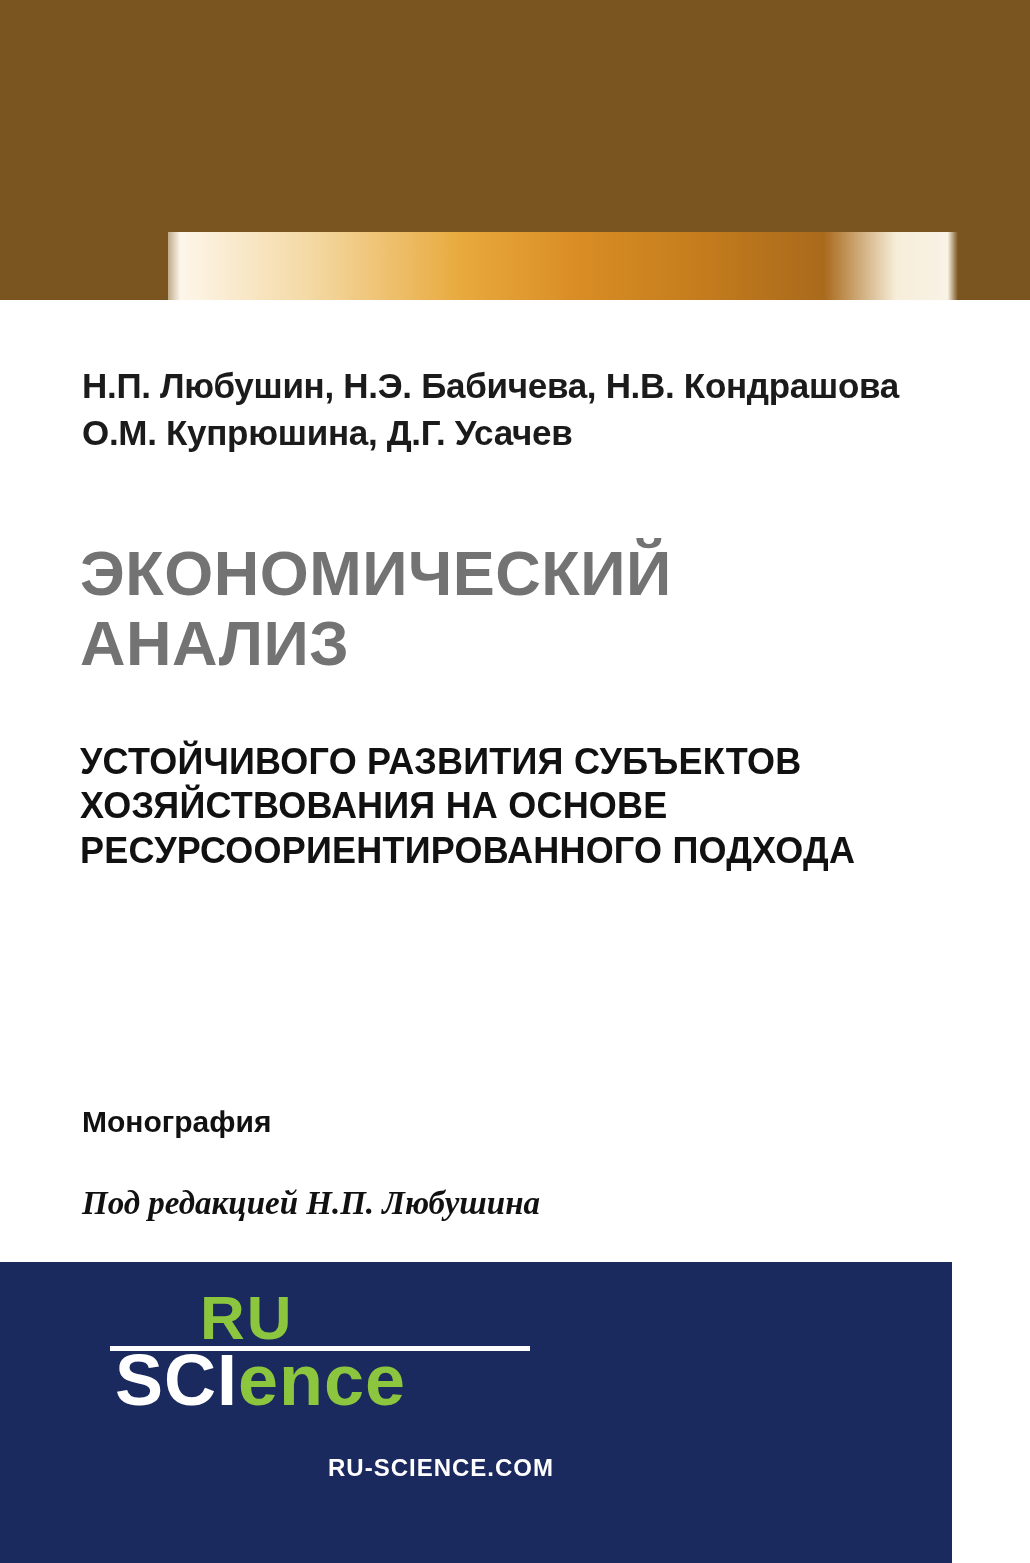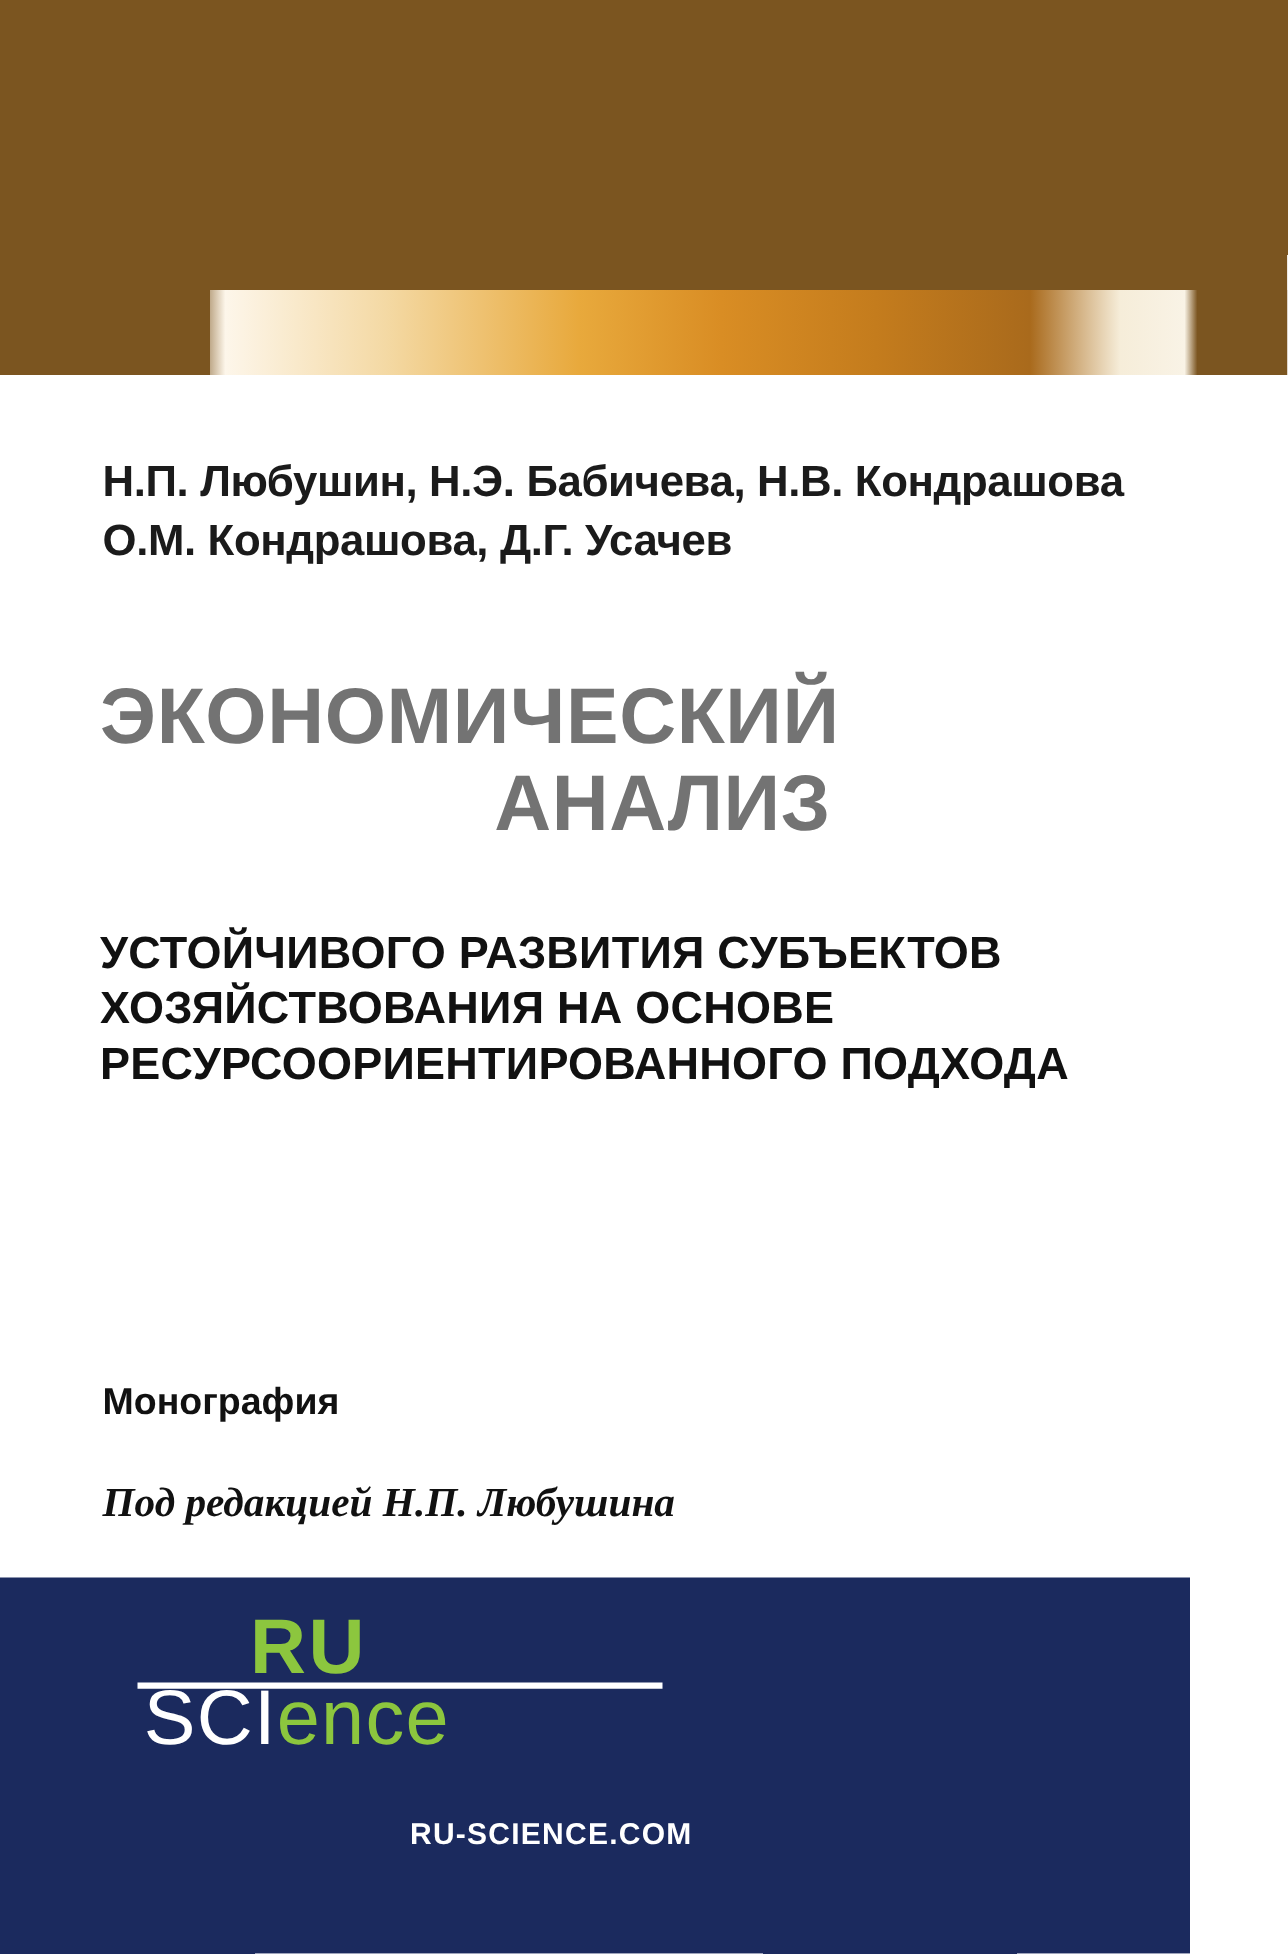--- a/index.html
+++ b/index.html
@@ -87,21 +87,20 @@
     top: 240px;
     width: 900px;
     font-size: 63px;
     font-weight: bold;
     color: #737373;
     line-height: 1.05;
     letter-spacing: 0.5px;
   }
   .title-main .line2 {
     margin-top: 4px;
-    text-align: center;
   }
 
   .title-sub {
     position: absolute;
     left: 80px;
     top: 440px;
     width: 900px;
     font-size: 36px;
     font-weight: bold;
     color: #111111;
@@ -161,22 +160,22 @@
     left: 0px;
     top: 64px;
     width: 420px;
     height: 5px;
     background: #ffffff;
   }
   .logo-main {
     position: absolute;
     left: 5px;
     top: 62px;
-    font-size: 62px;
-    font-weight: normal;
+    font-size: 72px;
+    font-weight: bold;
     letter-spacing: 1px;
     line-height: 1;
     white-space: nowrap;
   }
   .logo-sci { color: #ffffff; }
   .logo-ence { color: #8cc63e; }
   .logo-url {
     position: absolute;
     left: 218px;
     top: 172px;
@@ -193,21 +192,21 @@
 
   <div class="top-band">
     <div class="top-band-gradient"></div>
     <div class="top-band-white-left"></div>
   </div>
 
   <div class="main">
 
     <div class="authors">
       <div>Н.П. Любушин, Н.Э. Бабичева, Н.В. Кондрашова</div>
-      <div>О.М. Кондрашова, Д.Г. Усачев</div>
+      <div>О.М. Купрюшина, Д.Г. Усачев</div>
     </div>
 
     <div class="title-main">
       <div>ЭКОНОМИЧЕСКИЙ</div>
       <div class="line2">АНАЛИЗ</div>
     </div>
 
     <div class="title-sub">УСТОЙЧИВОГО РАЗВИТИЯ СУБЪЕКТОВ ХОЗЯЙСТВОВАНИЯ НА ОСНОВЕ РЕСУРСООРИЕНТИРОВАННОГО ПОДХОДА</div>
 
     <div class="genre">Монография</div>

